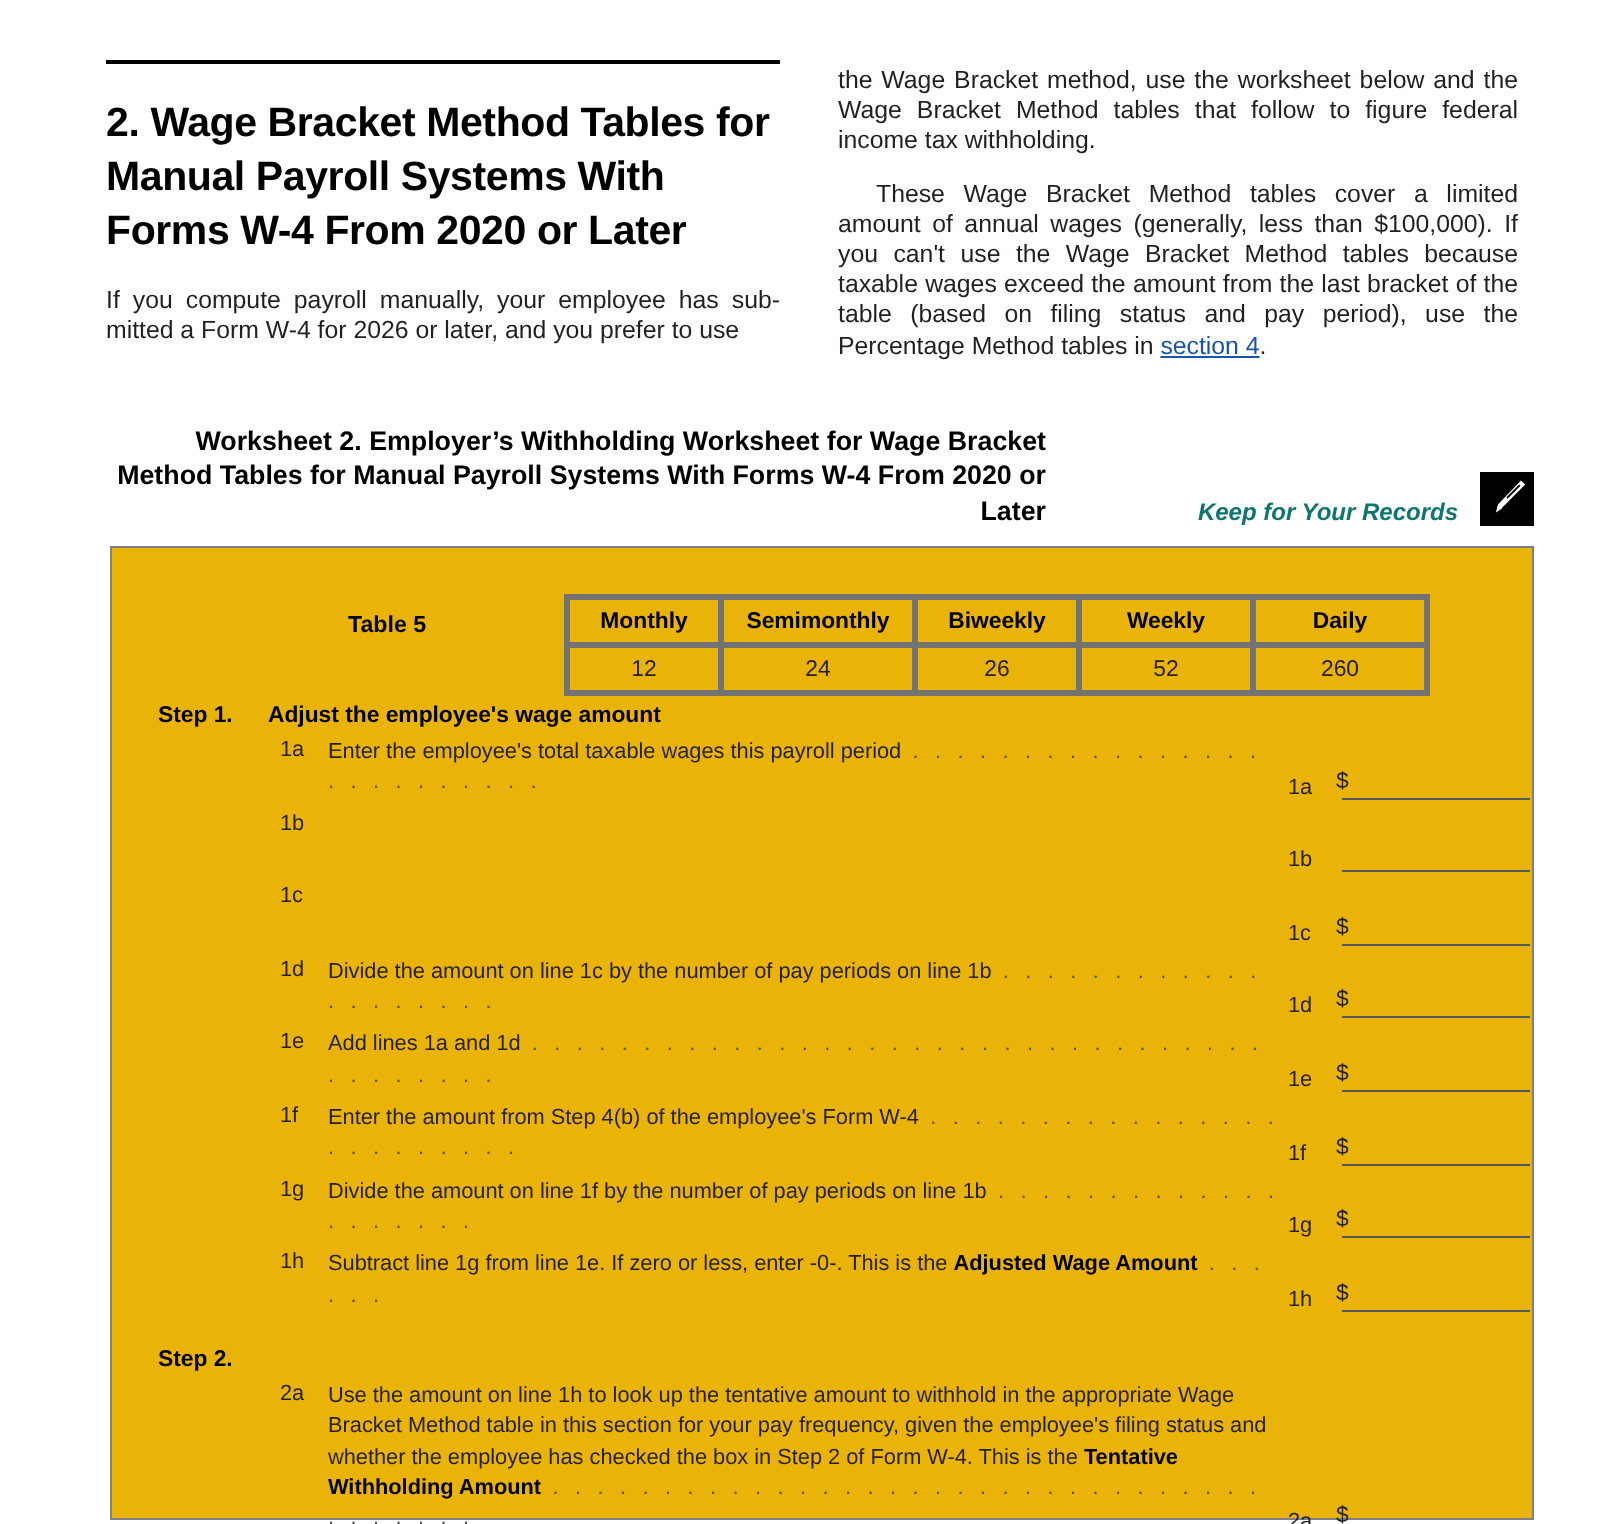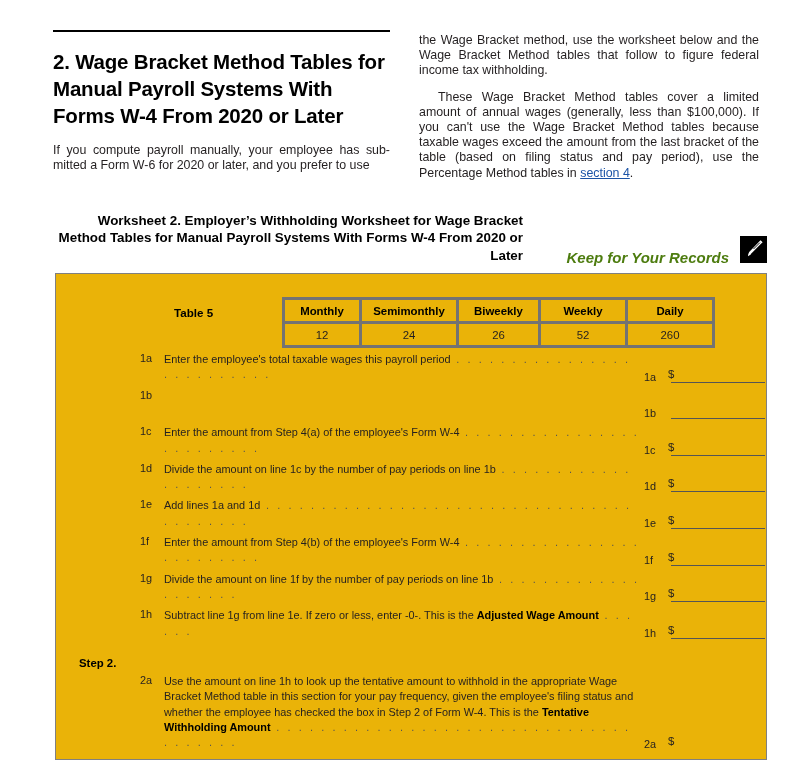--- a/index.html
+++ b/index.html
@@ -79,25 +79,25 @@
     font-size: 13.4px;
     line-height: 17.4px;
     font-weight: bold;
     color: #000;
     width: 470px;
   }
   .keep-records {
     position: absolute;
     right: 38px;
     top: 37px;
-    font-size: 15px;
+    font-size: 12px;
     font-style: italic;
     font-weight: bold;
     white-space: nowrap;
-    color: #4d7c0f;
+    color: #0f766e;
   }
   .pen-badge {
     position: absolute;
     right: 0px;
     top: 24px;
     width: 27px;
     height: 27px;
     background: #000;
   }
   .pen-badge svg { display: block; }
@@ -231,21 +231,21 @@
   }
 </style>
 </head>
 <body>
 
 <div class="page">
 
   <div class="col-left">
     <div class="top-rule"></div>
     <h1 class="section-title">2. Wage Bracket Method Tables for Manual Payroll Systems With Forms W-4 From 2020 or Later</h1>
-    <p class="body-text last">If you compute payroll manually, your employee has sub-mitted a Form W-6 for 2020 or later, and you prefer to use</p>
+    <p class="body-text last">If you compute payroll manually, your employee has sub-mitted a Form W-4 for 2026 or later, and you prefer to use</p>
   </div>
 
   <div class="col-right">
     <p class="body-text">the Wage Bracket method, use the worksheet below and the Wage Bracket Method tables that follow to figure federal income tax withholding.</p>
     <p class="body-text indent last"><span>These Wage Bracket Method tables cover a limited amount of annual wages (generally, less than $100,000). If you can't use the Wage Bracket Method tables because taxable wages exceed the amount from the last bracket of the table (based on filing status and pay period), use the Percentage Method tables in </span><a class="inline-link" href="#">section 4</a><span>.</span></p>
   </div>
 
   <div class="ws-heading-wrap">
     <div class="ws-heading">Worksheet 2. Employer’s Withholding Worksheet for Wage Bracket Method Tables for Manual Payroll Systems With Forms W-4 From 2020 or Later</div>
     <div class="keep-records">Keep for Your Records</div>
@@ -279,35 +279,38 @@
           <td class="c2">26</td>
           <td class="c3">52</td>
           <td class="c4">260</td>
         </tr>
       </tbody>
         </table>
     </div>
 
     <div class="steps" id="steps-root">
         <div class="step-block">
+          <div class="step-head">
+            <span class="step-num">Step 1.</span>
+            <span class="step-title">Adjust the employee's wage amount</span>
+          </div>
           <div class="line-row" style="min-height: 36.6px;">
             <span class="ln-left">1a</span>
             <div class="ln-desc"><span>Enter the employee's total taxable wages this payroll period</span><span class="leader"> . . . . . . . . . . . . . . . . . . . . . . . . . .</span></div>
             <span class="ln-right" style="top: 18.6px;">1a</span>
             <span class="dollar" style="top: 15.6px;">$</span>
             <div class="answer-line" style="top: 29.6px;"></div>
           </div>
           <div class="line-row" style="min-height: 36.6px;">
             <span class="ln-left">1b</span>
             <span class="ln-right" style="top: 18.6px;">1b</span>
             <div class="answer-line" style="top: 29.6px;"></div>
           </div>
           <div class="line-row" style="min-height: 36.6px;">
             <span class="ln-left">1c</span>
-            <div class="ln-desc"><span>Enter the amount from Step 4(a) of the employee's Form W-4</span><span class="leader"> . . . . . . . . . . . . . . . . . . . . . . . . .</span></div>
             <span class="ln-right" style="top: 18.6px;">1c</span>
             <span class="dollar" style="top: 15.6px;">$</span>
             <div class="answer-line" style="top: 29.6px;"></div>
           </div>
           <div class="line-row" style="min-height: 36.6px;">
             <span class="ln-left">1d</span>
             <div class="ln-desc"><span>Divide the amount on line 1c by the number of pay periods on line 1b</span><span class="leader"> . . . . . . . . . . . . . . . . . . . .</span></div>
             <span class="ln-right" style="top: 18.6px;">1d</span>
             <span class="dollar" style="top: 15.6px;">$</span>
             <div class="answer-line" style="top: 29.6px;"></div>

